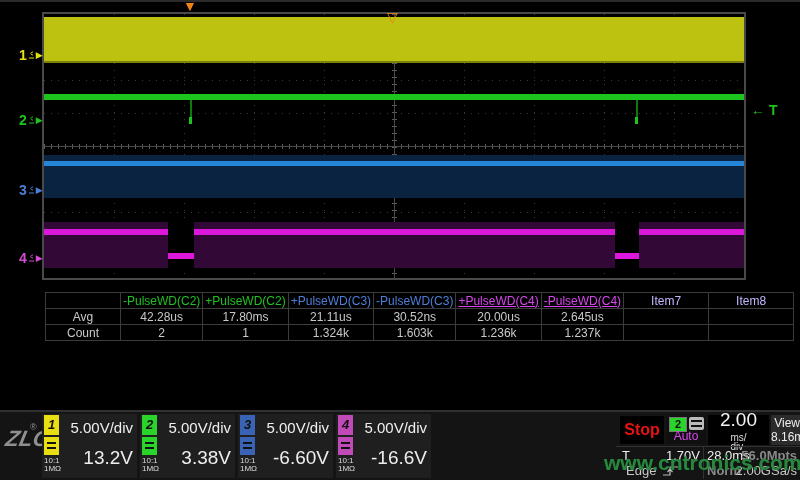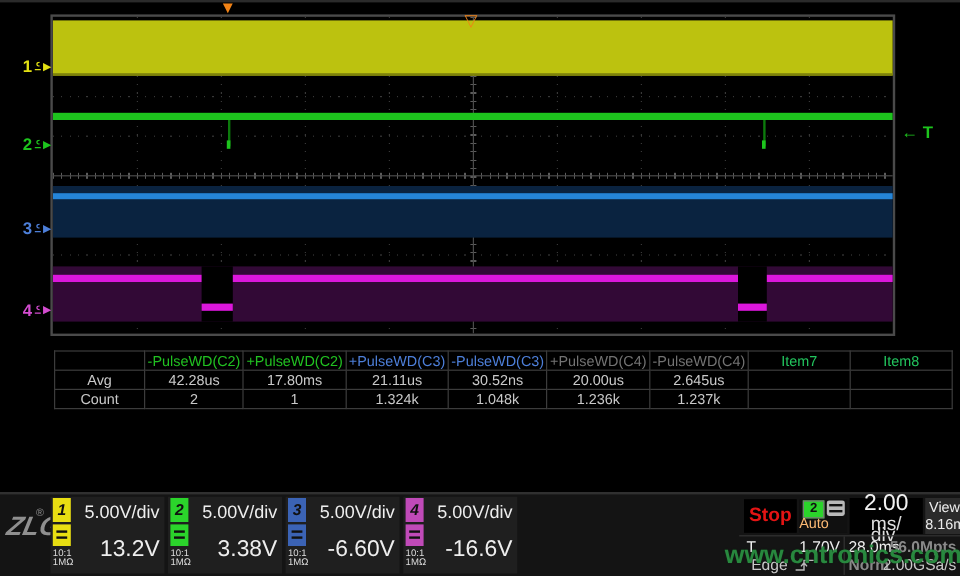--- a/index.html
+++ b/index.html
@@ -33,21 +33,21 @@
   
   .chmark{display:flex;align-items:center;gap:1px;font-size:14px;font-weight:bold;height:14px;}
   .chmark .arr{font-size:9px;}
   .c1t{color:#e2e013;} .c2t{color:#1dc41d;} .c3t{color:#4d7fd9;} .c4t{color:#d44cd0;}
   .tright{color:#1dc41d;font-size:14px;font-weight:bold;}
   
   table.meas{position:absolute;left:45px;top:292px;border-collapse:collapse;table-layout:fixed;
              font-size:12px;color:#c9c9c9;background:#000;}
   table.meas td,table.meas th{border:1px solid #3c3c3c;height:15px;padding:0 2px;text-align:center;
              font-weight:normal;white-space:nowrap;overflow:hidden;}
-  .hc2{color:#21c121;} .hc3{color:#4d7fd9;} .hc4{color:#737373;} .hitem{color:#22c55e;}
+  .hc2{color:#21c121;} .hc3{color:#4d7fd9;} .hc4{color:#d946ef;text-decoration:underline;} .hitem{color:#c4b5fd;}
   .w0{width:70px;} .wv{width:75px;} .wi{width:80px;}
   
   .botbar{left:0;top:410px;width:800px;height:70px;background:#141414;border-top:2px solid #303030;box-sizing:border-box;}
   .logo{left:6px;top:426px;color:#8f8f8f;font-size:22px;font-weight:bold;font-style:italic;transform:skewX(-12deg);}
   .logoreg{left:30px;top:422px;color:#8f8f8f;font-size:9px;}
   .chblock{top:414px;width:95px;height:64px;background:#1f1f1f;}
   .chleft{position:absolute;left:2px;top:1px;width:17px;}
   .chbadge{width:15px;height:20px;color:#111;font-weight:bold;font-style:italic;font-size:13px;
            text-align:center;line-height:20px;margin-bottom:2px;}
   .chcoup{width:15px;height:18px;position:relative;}
@@ -58,24 +58,24 @@
   .chscale{position:absolute;left:20px;right:4px;top:5px;font-size:15px;color:#eee;text-align:right;}
   .choffset{position:absolute;left:20px;right:4px;top:33px;font-size:19px;color:#eee;text-align:right;}
   .stopbox{left:620px;top:416px;width:44px;height:28px;background:#000;color:#e41414;
            font-size:16px;font-weight:bold;text-align:center;line-height:28px;}
   .trigsrc{left:666px;top:416px;width:40px;height:28px;background:#101010;}
   .tsbadge{position:absolute;left:3px;top:1px;width:16px;height:13px;background:#2bd42b;color:#111;
            font-size:11px;font-weight:bold;text-align:center;line-height:13px;border:1px solid #777;}
   .tscoup{position:absolute;left:23px;top:1px;width:15px;height:13px;background:#b9b9b9;border-radius:2px;}
   .tscoup i{position:absolute;left:2px;right:2px;top:3px;border-top:2px solid #111;}
   .tscoup u{position:absolute;left:2px;right:2px;top:8px;border-top:2px dashed #111;}
-  .tsmode{position:absolute;left:0;right:0;top:13px;font-size:12px;color:#fdba74;text-align:left;}
+  .tsmode{position:absolute;left:0;right:0;top:13px;font-size:12px;color:#d946ef;text-align:center;}
   .tbbox{left:708px;top:415px;width:61px;height:30px;background:#000;display:flex;align-items:center;justify-content:center;gap:2px;flex-direction:column;}
   .tbval{font-size:19px;color:#f2f2f2;}
-  .tbunit{font-size:16px;line-height:9px;color:#ddd;}
+  .tbunit{font-size:10px;line-height:9px;color:#ddd;}
   .viewbox{left:771px;top:415px;width:29px;height:30px;background:#2b2b2b;text-align:right;font-size:12px;line-height:14px;color:#eee;padding-top:1px;box-sizing:border-box;}
   .hdiv{left:616px;top:446px;width:184px;height:1px;background:#333;}
   .vdiv{left:703px;top:447px;width:1px;height:32px;background:#333;}
   .r2l{top:448px;font-size:13px;color:#eee;}
   .r3l{top:463px;font-size:13px;color:#c9c9c9;}
   .gray{color:#8a8a8a;font-weight:bold;}
   .watermark{left:604px;top:451px;font-size:21px;font-weight:bold;color:rgba(46,150,70,0.85);
              letter-spacing:0px;text-shadow:0 0 1px rgba(10,60,20,0.9);}
 </style>
 </head>
@@ -179,21 +179,21 @@
     <td>20.00us</td>
     <td>2.645us</td>
     <td></td>
     <td></td>
   </tr>
   <tr>
     <td>Count</td>
     <td>2</td>
     <td>1</td>
     <td>1.324k</td>
-    <td>1.048k</td>
+    <td>1.603k</td>
     <td>1.236k</td>
     <td>1.237k</td>
     <td></td>
     <td></td>
   </tr>
 </tbody>
   </table>
 
 <div class="abs botbar"></div>
 <div class="abs logo">ZLG</div>

